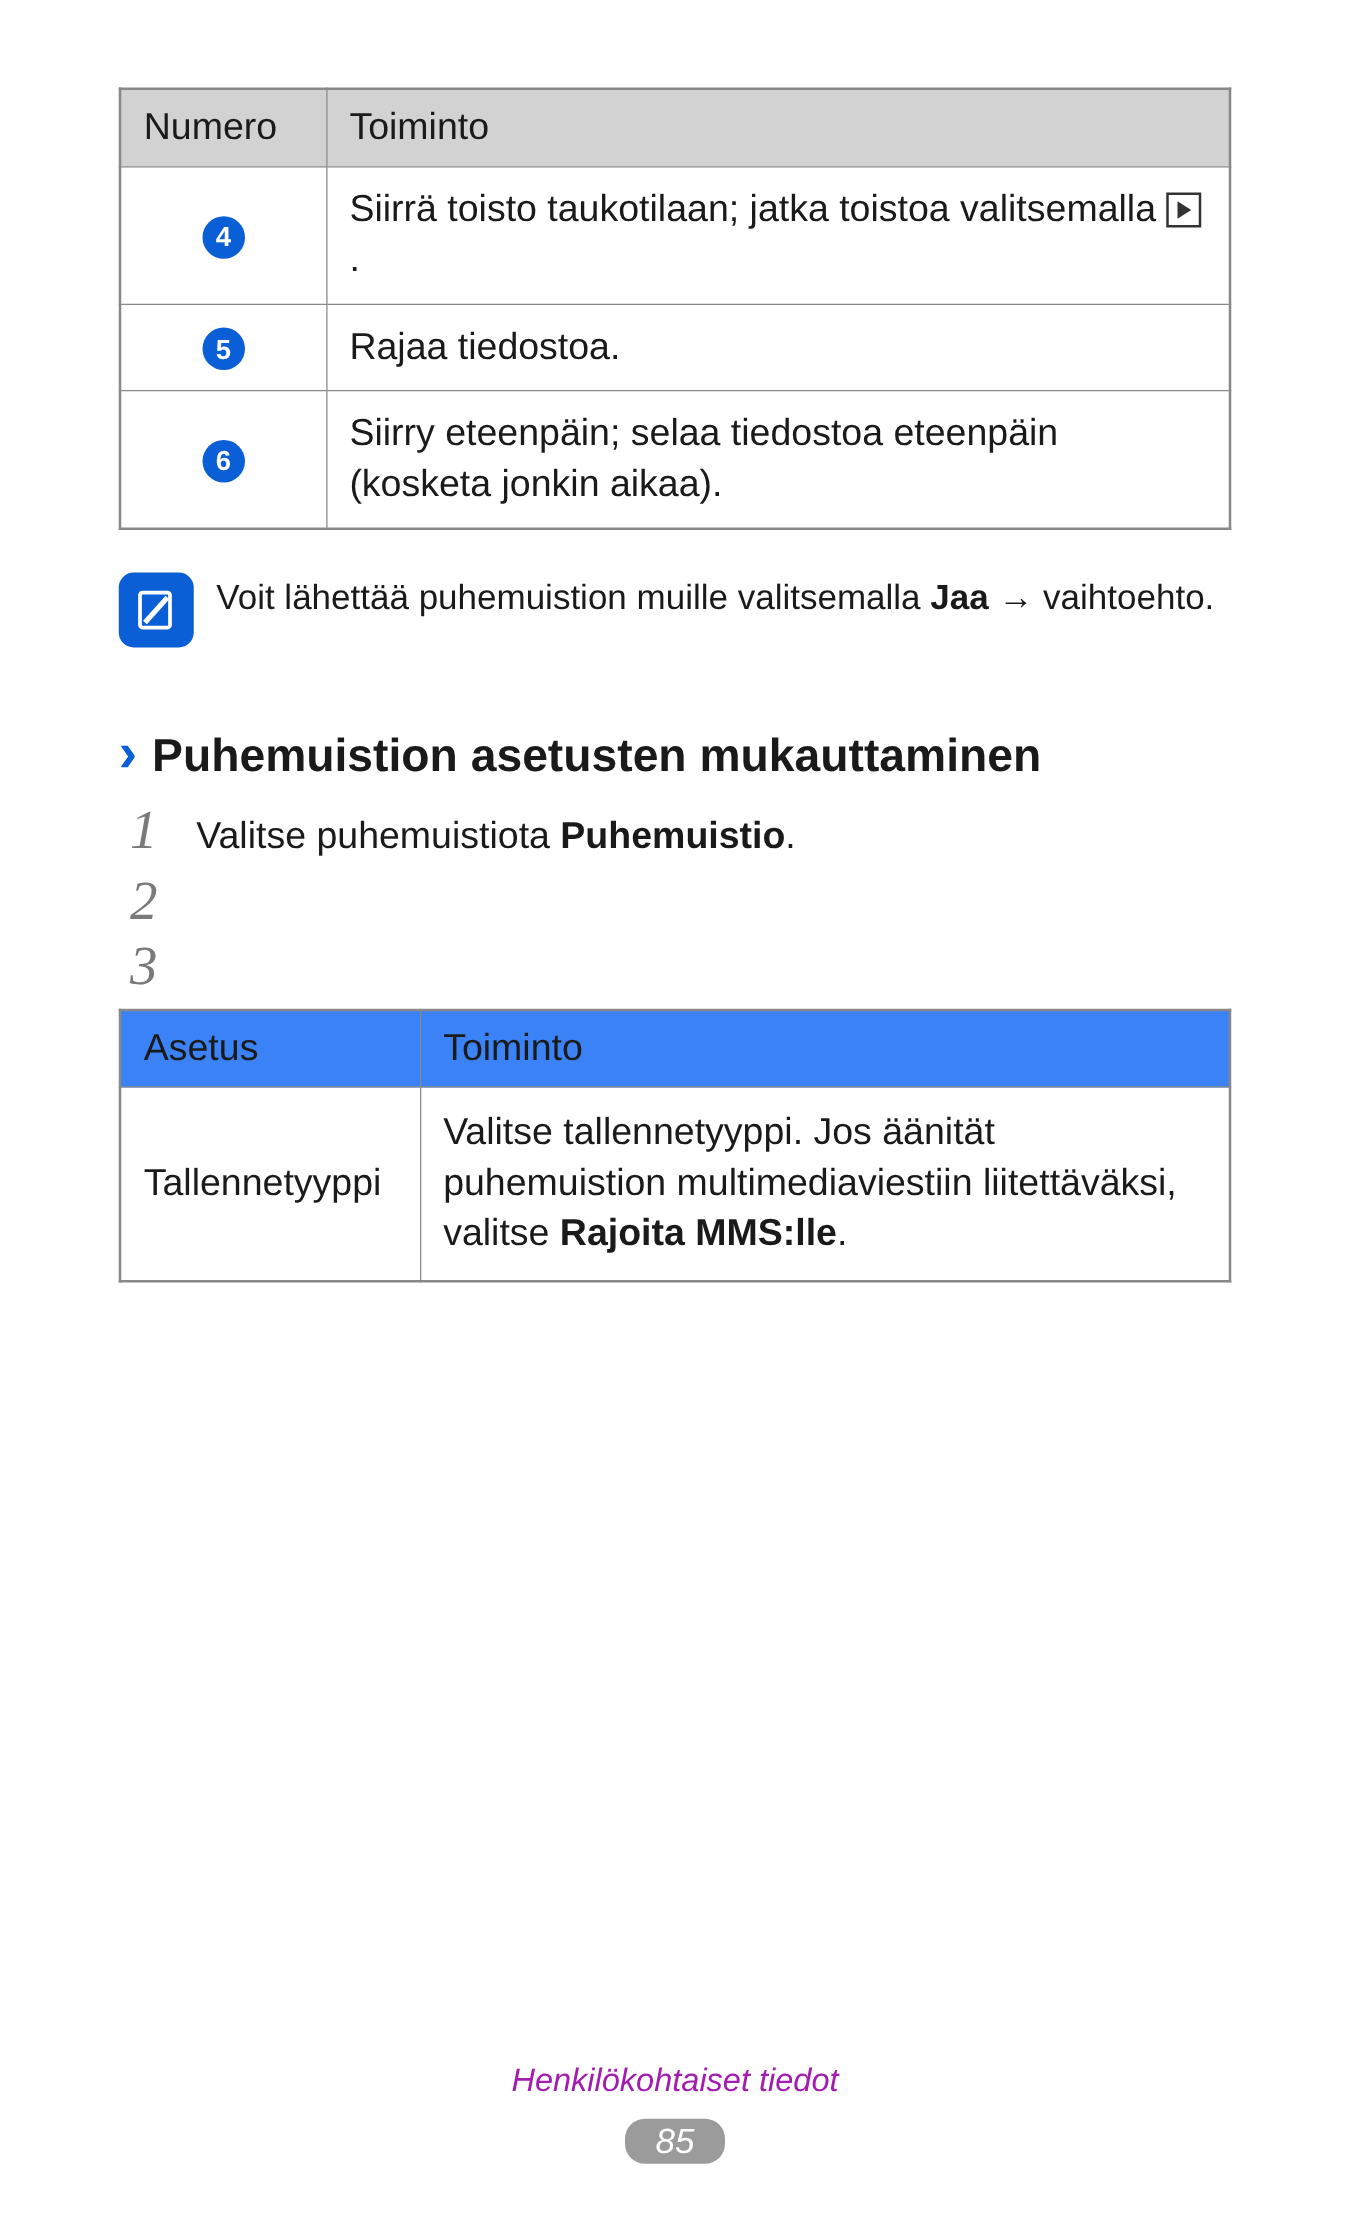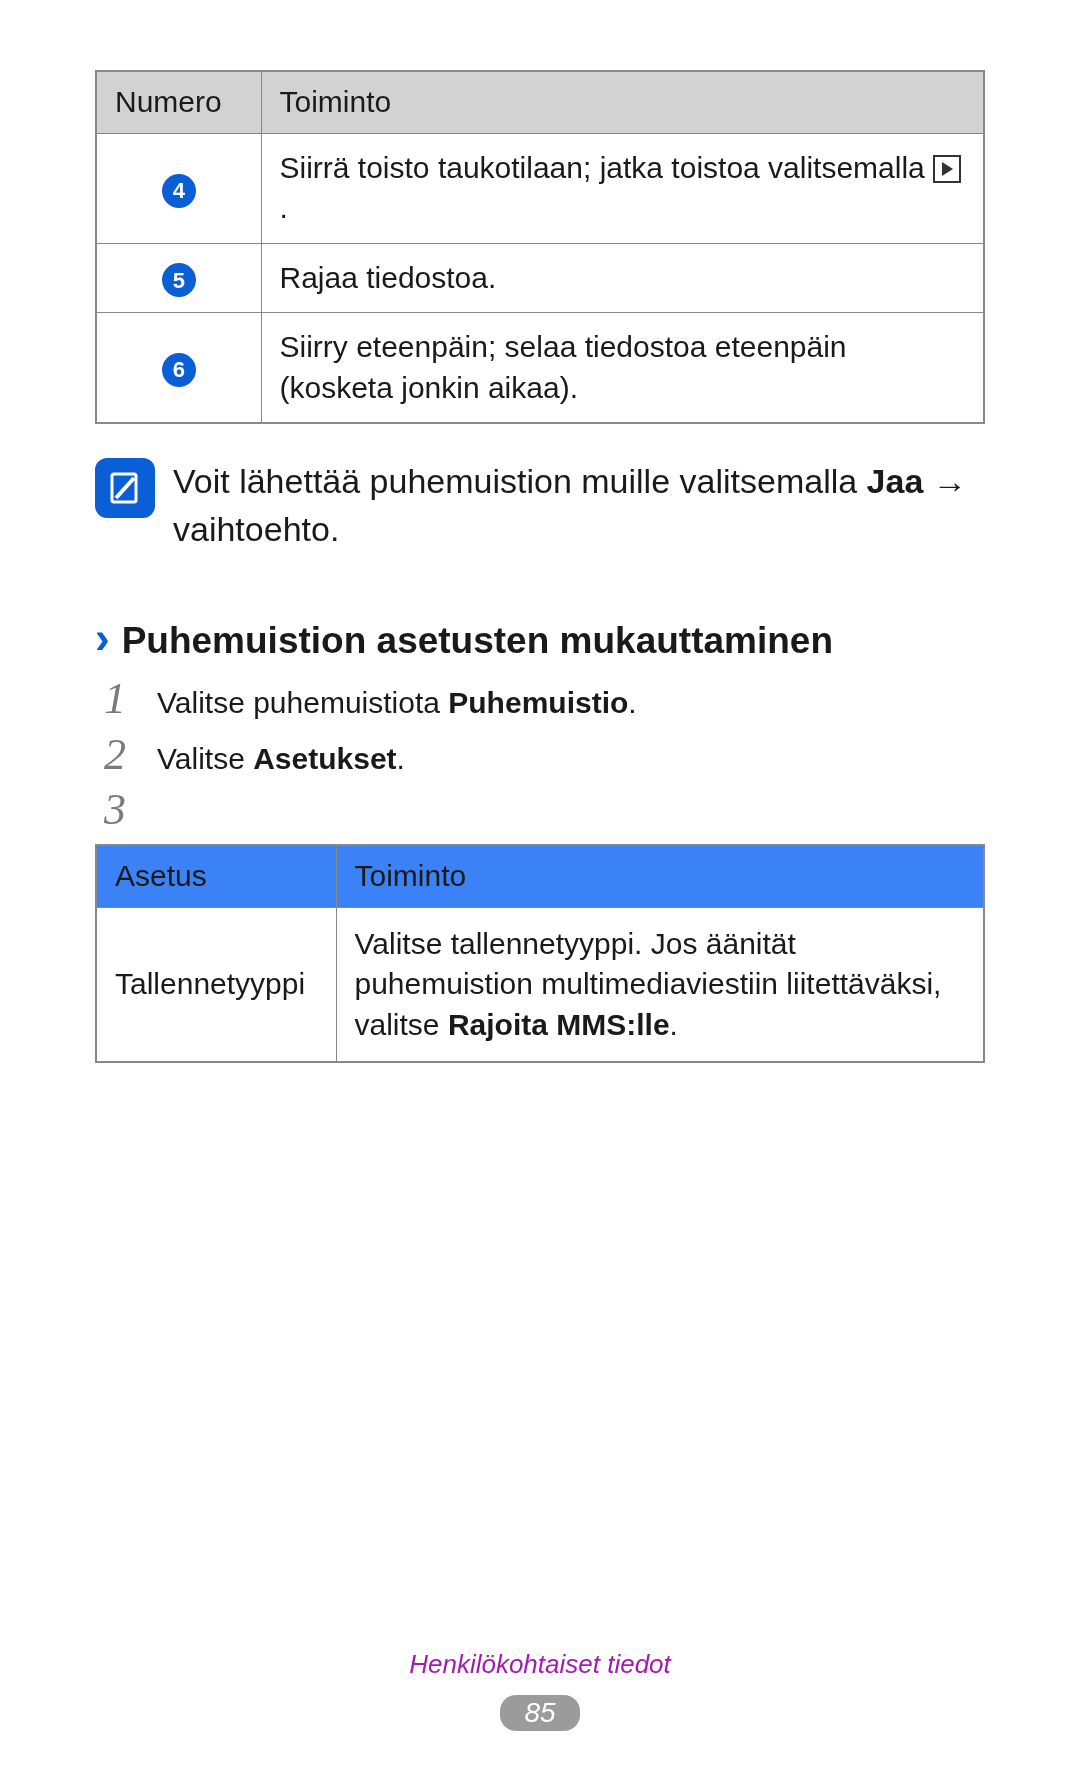--- a/index.html
+++ b/index.html
@@ -15,21 +15,21 @@
   .tbl1 td.num { border-right: 1px solid #888; text-align: center; width: 165px; }
   .tbl1 tr:last-child td { border-bottom: none; }
 
   .circ { display:inline-flex; width:34px; height:34px; border-radius:50%; background:#0a5fd6; color:#fff; font-weight:700; font-size:22px; align-items:center; justify-content:center; }
   .play-inline { display:inline-block; width:28px; height:28px; border:2px solid #333; vertical-align:-5px; position:relative; }
   .play-inline::after { content:""; position:absolute; left:7px; top:5px; border-left:11px solid #333; border-top:7px solid transparent; border-bottom:7px solid transparent; }
 
   .note { display:flex; margin: 30px 0 0 0; gap: 18px; }
   .note-icon { flex:0 0 60px; height:60px; border-radius:12px; background:#0a5fd6; display:flex; align-items:center; justify-content:center; margin-top: 4px; }
   .note-icon svg { width:40px; height:40px; }
-  .note-text { font-size:34px; line-height:1.4; padding-top: 4px; }
+  .note-text { font-size:28px; line-height:1.4; padding-top: 4px; }
 
   .section-head { display:flex; align-items:baseline; gap:12px; margin-top: 60px; }
   .chev { color:#0a5fd6; font-size:44px; font-weight:700; }
   .section-title { font-size:37px; font-weight:700; }
 
   .steps { margin-top: 14px; }
   .step { display:flex; gap: 22px; margin: 8px 0; align-items:baseline; }
   .step-num { font-family: Georgia, "Times New Roman", serif; font-style: italic; font-size:44px; color:#7a7a7a; width:40px; text-align:center; line-height:1; }
   .step-text { font-size:30px; line-height:1.45; }
 
@@ -95,23 +95,20 @@
 
   <div class="steps">
     <div class="step">
       <div class="step-num">1</div>
       <div class="step-text">
         <span>Valitse puhemuistiota </span><b>Puhemuistio</b><span>.</span>
       </div>
     </div>
     <div class="step">
       <div class="step-num">2</div>
-      <div class="step-text">
-        <span>Valitse </span><b>Asetukset</b><span>.</span>
-      </div>
     </div>
     <div class="step">
       <div class="step-num">3</div>
     </div>
   </div>
 
   <table class="tbl2">
     <thead>
       <tr>
         <th>Asetus</th>

